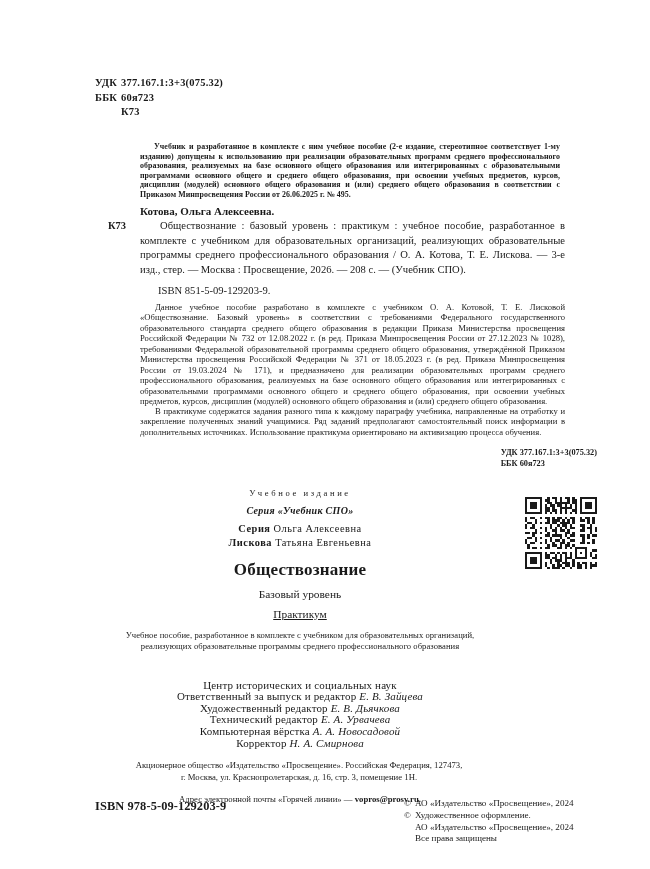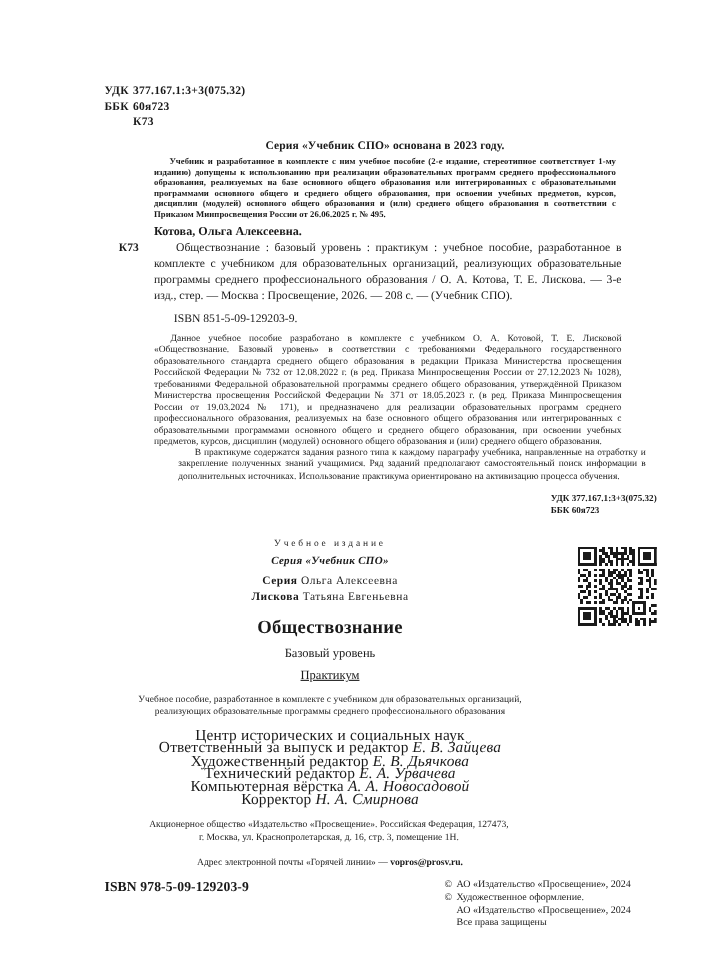--- a/index.html
+++ b/index.html
@@ -106,21 +106,20 @@
   }
   .desc-para2 {
     position: absolute;
     left: 140px;
     top: 406px;
     width: 425px;
     font-size: 8.6px;
     line-height: 10.45px;
     text-align: justify;
     text-indent: 15px;
-    margin-left: 22px;
   }
 
   
   .codes-right {
     position: absolute;
     right: 53px;
     top: 448px;
     text-align: left;
     font-size: 8.3px;
     line-height: 10.5px;
@@ -168,23 +167,23 @@
     margin-top: 8px;
     text-decoration: underline;
   }
   .ed-desc {
     font-size: 8.6px;
     line-height: 11.2px;
     margin-top: 10px;
     letter-spacing: 0.05px;
   }
   .staff {
-    font-size: 14px;
+    font-size: 11px;
     line-height: 11.6px;
-    margin-top: 11px;
+    margin-top: 27px;
     letter-spacing: 0.15px;
   }
   .staff i { font-style: italic; }
   .print-info {
     font-size: 8.7px;
     line-height: 11.4px;
     margin-top: 12px;
     width: 460px;
     margin-left: -10px;
   }
@@ -238,21 +237,20 @@
 <body>
 
 <div class="page">
 
   <div class="codes">
     <div class="row"><span class="lbl">УДК</span><span>377.167.1:3+3(075.32)</span></div>
     <div class="row"><span class="lbl">ББК</span><span>60я723</span></div>
     <div class="row k73">К73</div>
   </div>
 
-  <div class="series-note">Серия «Учебник СПО» основана в 2023 году.</div>
   <div class="note-para">Учебник и разработанное в комплекте с ним учебное пособие (2-е издание, стереотипное соответствует 1-му изданию) допущены к использованию при реализации образовательных программ среднего профессионального образования, реализуемых на базе основного общего образования или интегрированных с образовательными программами основного общего и среднего общего образования, при освоении учебных предметов, курсов, дисциплин (модулей) основного общего образования и (или) среднего общего образования в соответствии с Приказом Минпросвещения России от 26.06.2025 г. № 495.</div>
 
   <div class="biblio-author">Котова, Ольга Алексеевна.</div>
   <div class="biblio-sidecode">К73</div>
   <div class="biblio-body">Обществознание : базовый уровень : практикум : учебное пособие, разработанное в комплекте с учебником для образовательных организаций, реализующих образовательные программы среднего профессионального образования / О. А. Котова, Т. Е. Лискова. — 3-е изд., стер. — Москва : Просвещение, 2026. — 208 с. — (Учебник СПО).</div>
   <div class="isbn-line">ISBN 851-5-09-129203-9.</div>
 
   <div class="desc-para">Данное учебное пособие разработано в комплекте с учебником О. А. Котовой, Т. Е. Лисковой «Обществознание. Базовый уровень» в соответствии с требованиями Федерального государственного образовательного стандарта среднего общего образования в редакции Приказа Министерства просвещения Российской Федерации № 732 от 12.08.2022 г. (в ред. Приказа Минпросвещения России от 27.12.2023 № 1028), требованиями Федеральной образовательной программы среднего общего образования, утверждённой Приказом Министерства просвещения Российской Федерации № 371 от 18.05.2023 г. (в ред. Приказа Минпросвещения России от 19.03.2024 № 171), и предназначено для реализации образовательных программ среднего профессионального образования, реализуемых на базе основного общего образования или интегрированных с образовательными программами основного общего и среднего общего образования, при освоении учебных предметов, курсов, дисциплин (модулей) основного общего образования и (или) среднего общего образования.</div>
   <div class="desc-para2">В практикуме содержатся задания разного типа к каждому параграфу учебника, направленные на отработку и закрепление полученных знаний учащимися. Ряд заданий предполагают самостоятельный поиск информации в дополнительных источниках. Использование практикума ориентировано на активизацию процесса обучения.</div>
 

